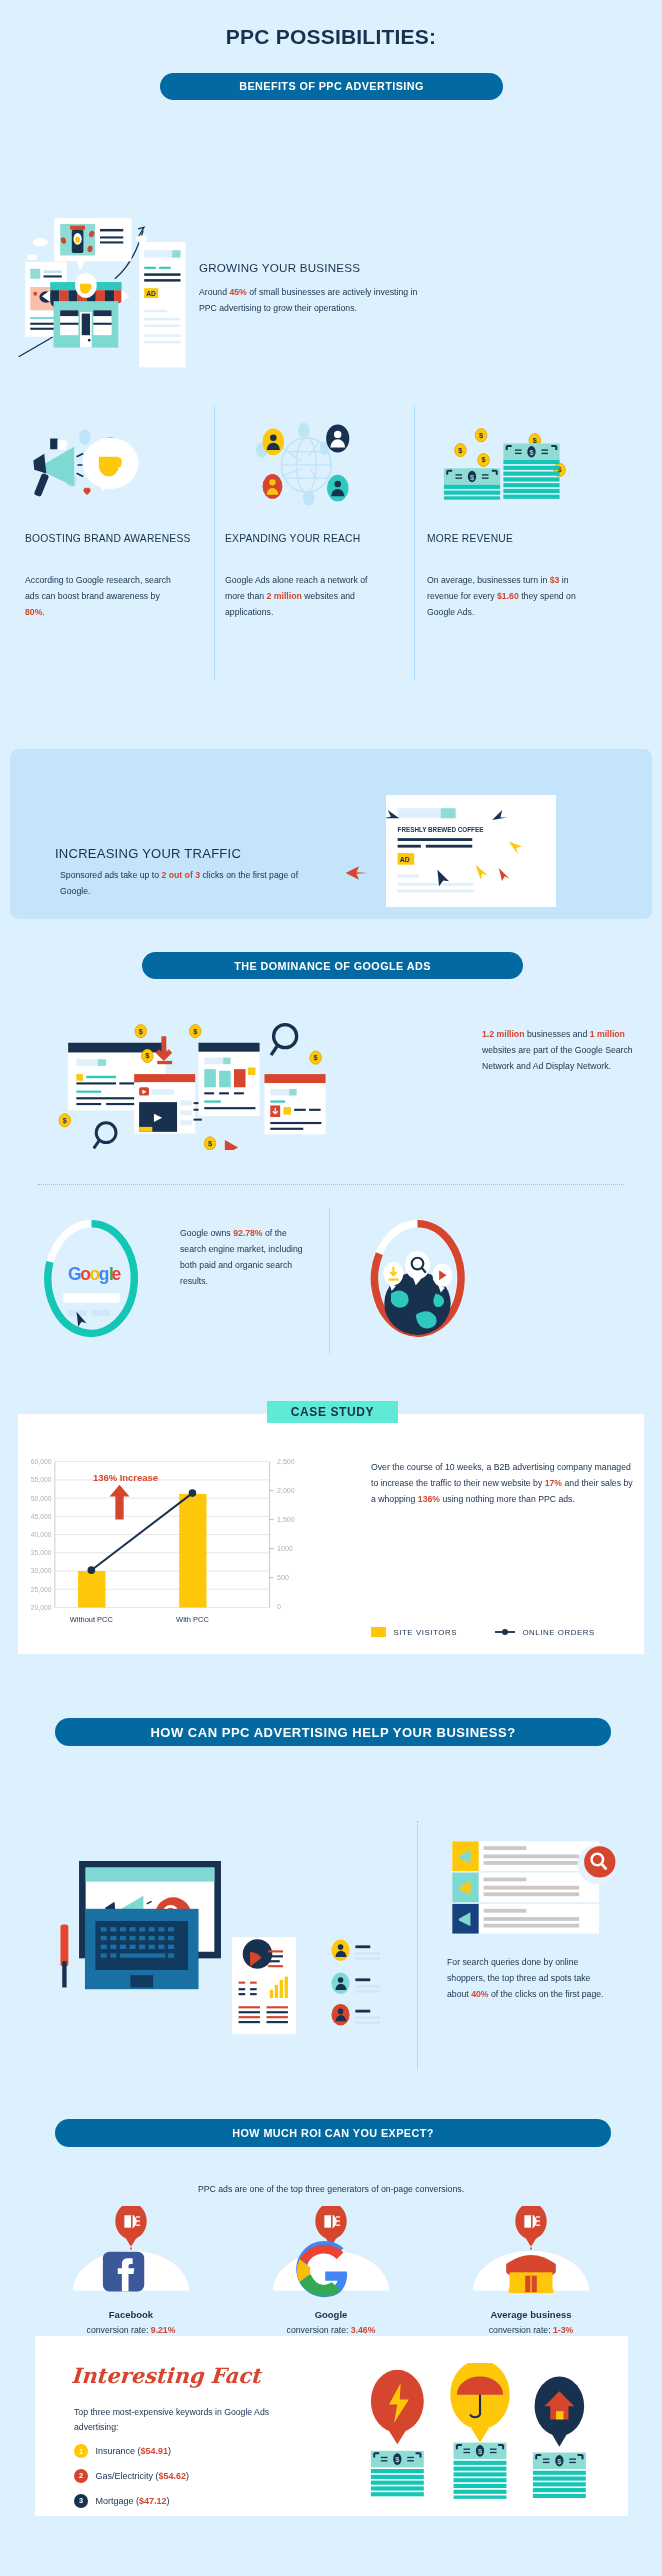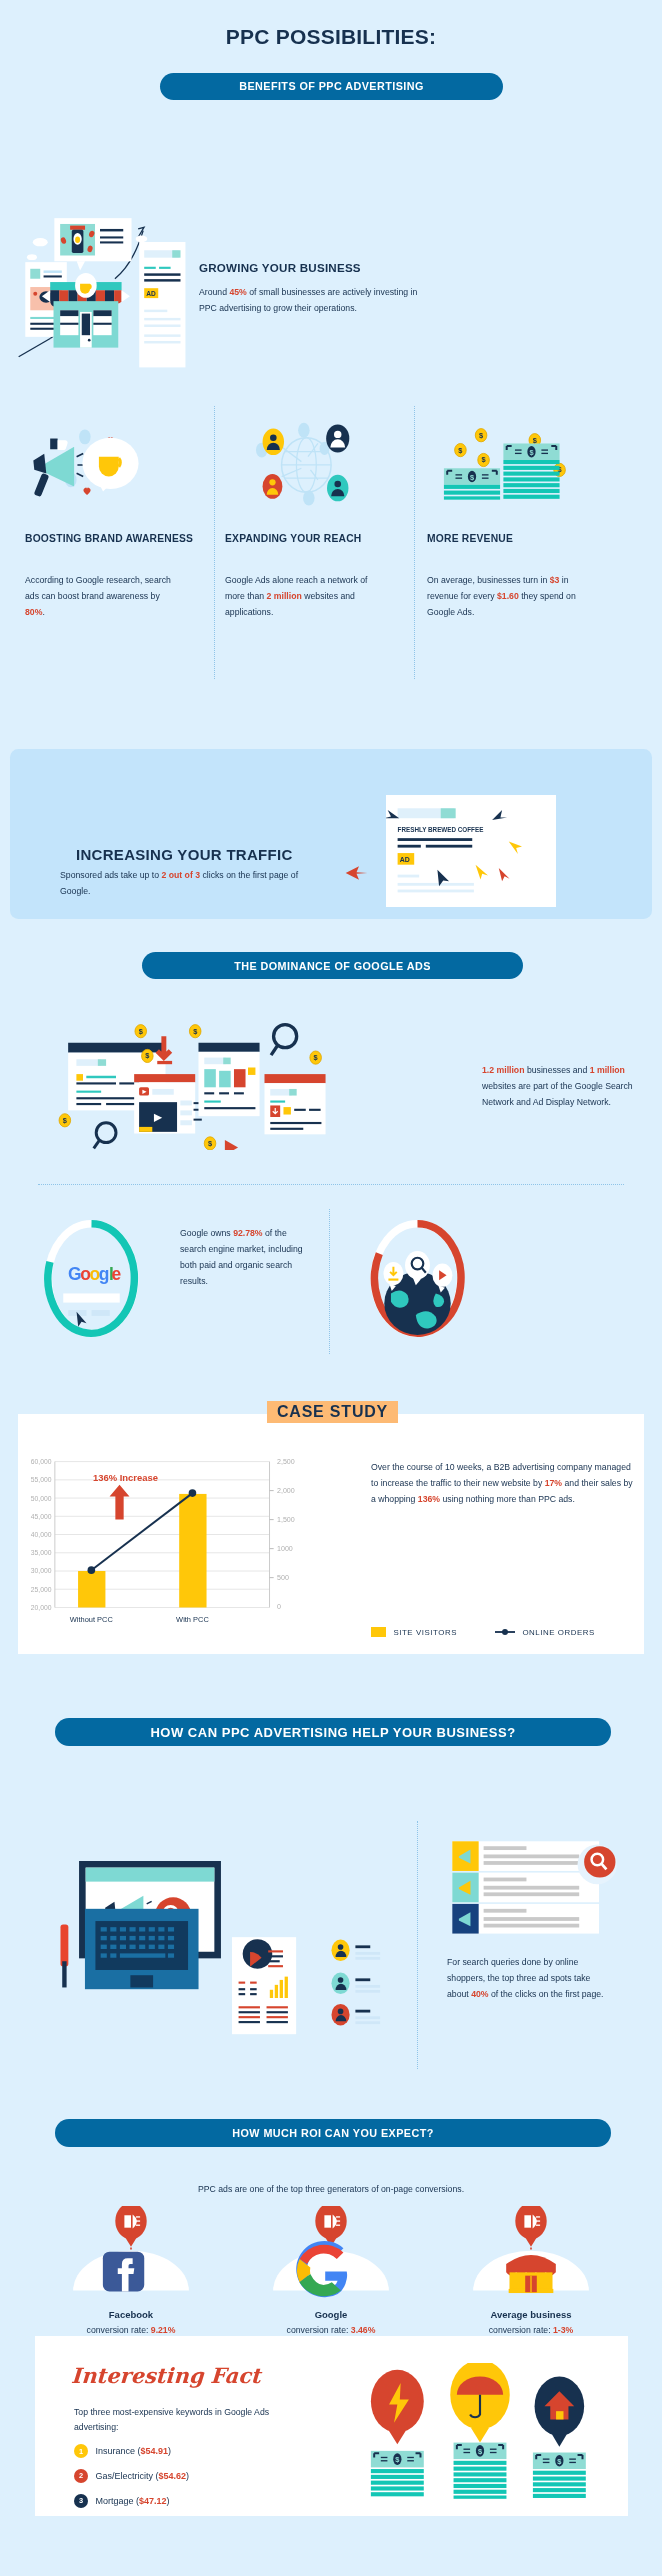--- a/index.html
+++ b/index.html
@@ -8,21 +8,21 @@
     background: #ddf0fd;
     font-family: "Liberation Sans", sans-serif;
     color: #17314f;
     overflow: hidden;
     position: relative;
   }
   .page { width: 662px; height: 1869px; position: relative; }
 
   
   .hdg {
-    font-weight: bold; letter-spacing: .02em;
+    font-weight: normal; letter-spacing: .02em;
     color: #17314f; text-transform: uppercase;
   }
   .para { font-size: 8.7px; line-height: 1.85; color: #17314f; }
   .red { color: #d6452e; font-weight: bold; }
   .pill {
     background: #0369a1; color: #fff; border-radius: 33px;
     font-weight: bold; letter-spacing: .04em; text-align: center;
     display: flex; align-items: center; justify-content: center;
   }
 
@@ -42,43 +42,43 @@
   .col .art { height:95px; position:relative; }
   .col .chead { font-size:10.3px; line-height:1.35; margin-top:15px; min-height:28px; }
   .col .ctext { margin-top:11.6px; width:149px; }
   .vdiv { position:absolute; top:406px; height:273px; width:0;
           border-left:1.2px dotted #8fc4e8; }
   #vdiv0 { left:214px; } #vdiv1 { left:414px; }
 
   
   #traffic-box { position:absolute; left:10px; top:749px; width:642px; height:170px;
                  background:#c3e4fb; border-radius:8.3px; }
-  #traffic-head { position:absolute; left:76px; top:846px; font-size:15px; }
+  #traffic-head { position:absolute; left:55px; top:846px; font-size:13px; }
   #traffic-text { position:absolute; left:60px; top:867px; width:257px; }
   #serp-card { position:absolute; left:386px; top:795px; width:170px; height:112px; background:#fff; }
 
   
   #dom-pill { position:absolute; top:952px; left:142px; width:381px; height:27px; font-size:10.8px; }
   #dom-art  { position:absolute; left:33px; top:1018px; width:430px; height:132px; }
-  #dom-text { position:absolute; left:482px; top:1026px; width:166px;margin-top:36px; }
+  #dom-text { position:absolute; left:482px; top:1026px; width:166px; }
 
   
   #hdiv-a { position:absolute; left:38px; top:1184px; width:586px; height:0;
             border-top:1.2px dotted #8fc4e8; }
   #donut1 { position:absolute; left:40px; top:1217px; width:103px; height:123px; }
   #g1text { position:absolute; left:180px; top:1225px; width:132px; }
   #vdiv2 { position:absolute; left:329px; top:1209px; height:145px; width:0;
            border-left:1.2px dotted #8fc4e8; }
   #donut2 { position:absolute; left:366px; top:1217px; width:103px; height:123px; }
   #g2text { position:absolute; left:505px; top:1217px; width:137px; }
 
   
   #cs-box { position:absolute; left:18px; top:1414px; width:626px; height:240px; background:#fff; }
-  #cs-tag { position:absolute; left:267px; top:1401px; width:131px; height:21.5px; background:#fdba74;
-            color:#17314f; font-weight:bold; font-size:16px; letter-spacing:.05em;
+  #cs-tag { position:absolute; left:267px; top:1401px; width:131px; height:21.5px; background:#5eead4;
+            color:#17314f; font-weight:bold; font-size:12px; letter-spacing:.05em;
             display:flex; align-items:center; justify-content:center; }
   #chart { position:absolute; left:25px; top:1450px; width:315px; height:184px; }
   #cs-text { position:absolute; left:371px; top:1459px; width:265px; }
   #cs-legend { position:absolute; left:371px; top:1624px; width:265px; height:16.6px;
                display:flex; gap:38px; align-items:center;
                font-size:7.9px; letter-spacing:.07em; color:#17314f; }
 
   
   #help-pill { position:absolute; top:1718px; left:55px; width:556px; height:28px; font-size:13px; }
   #laptop-art { position:absolute; left:58px; top:1858px; width:157px; height:99px; }

